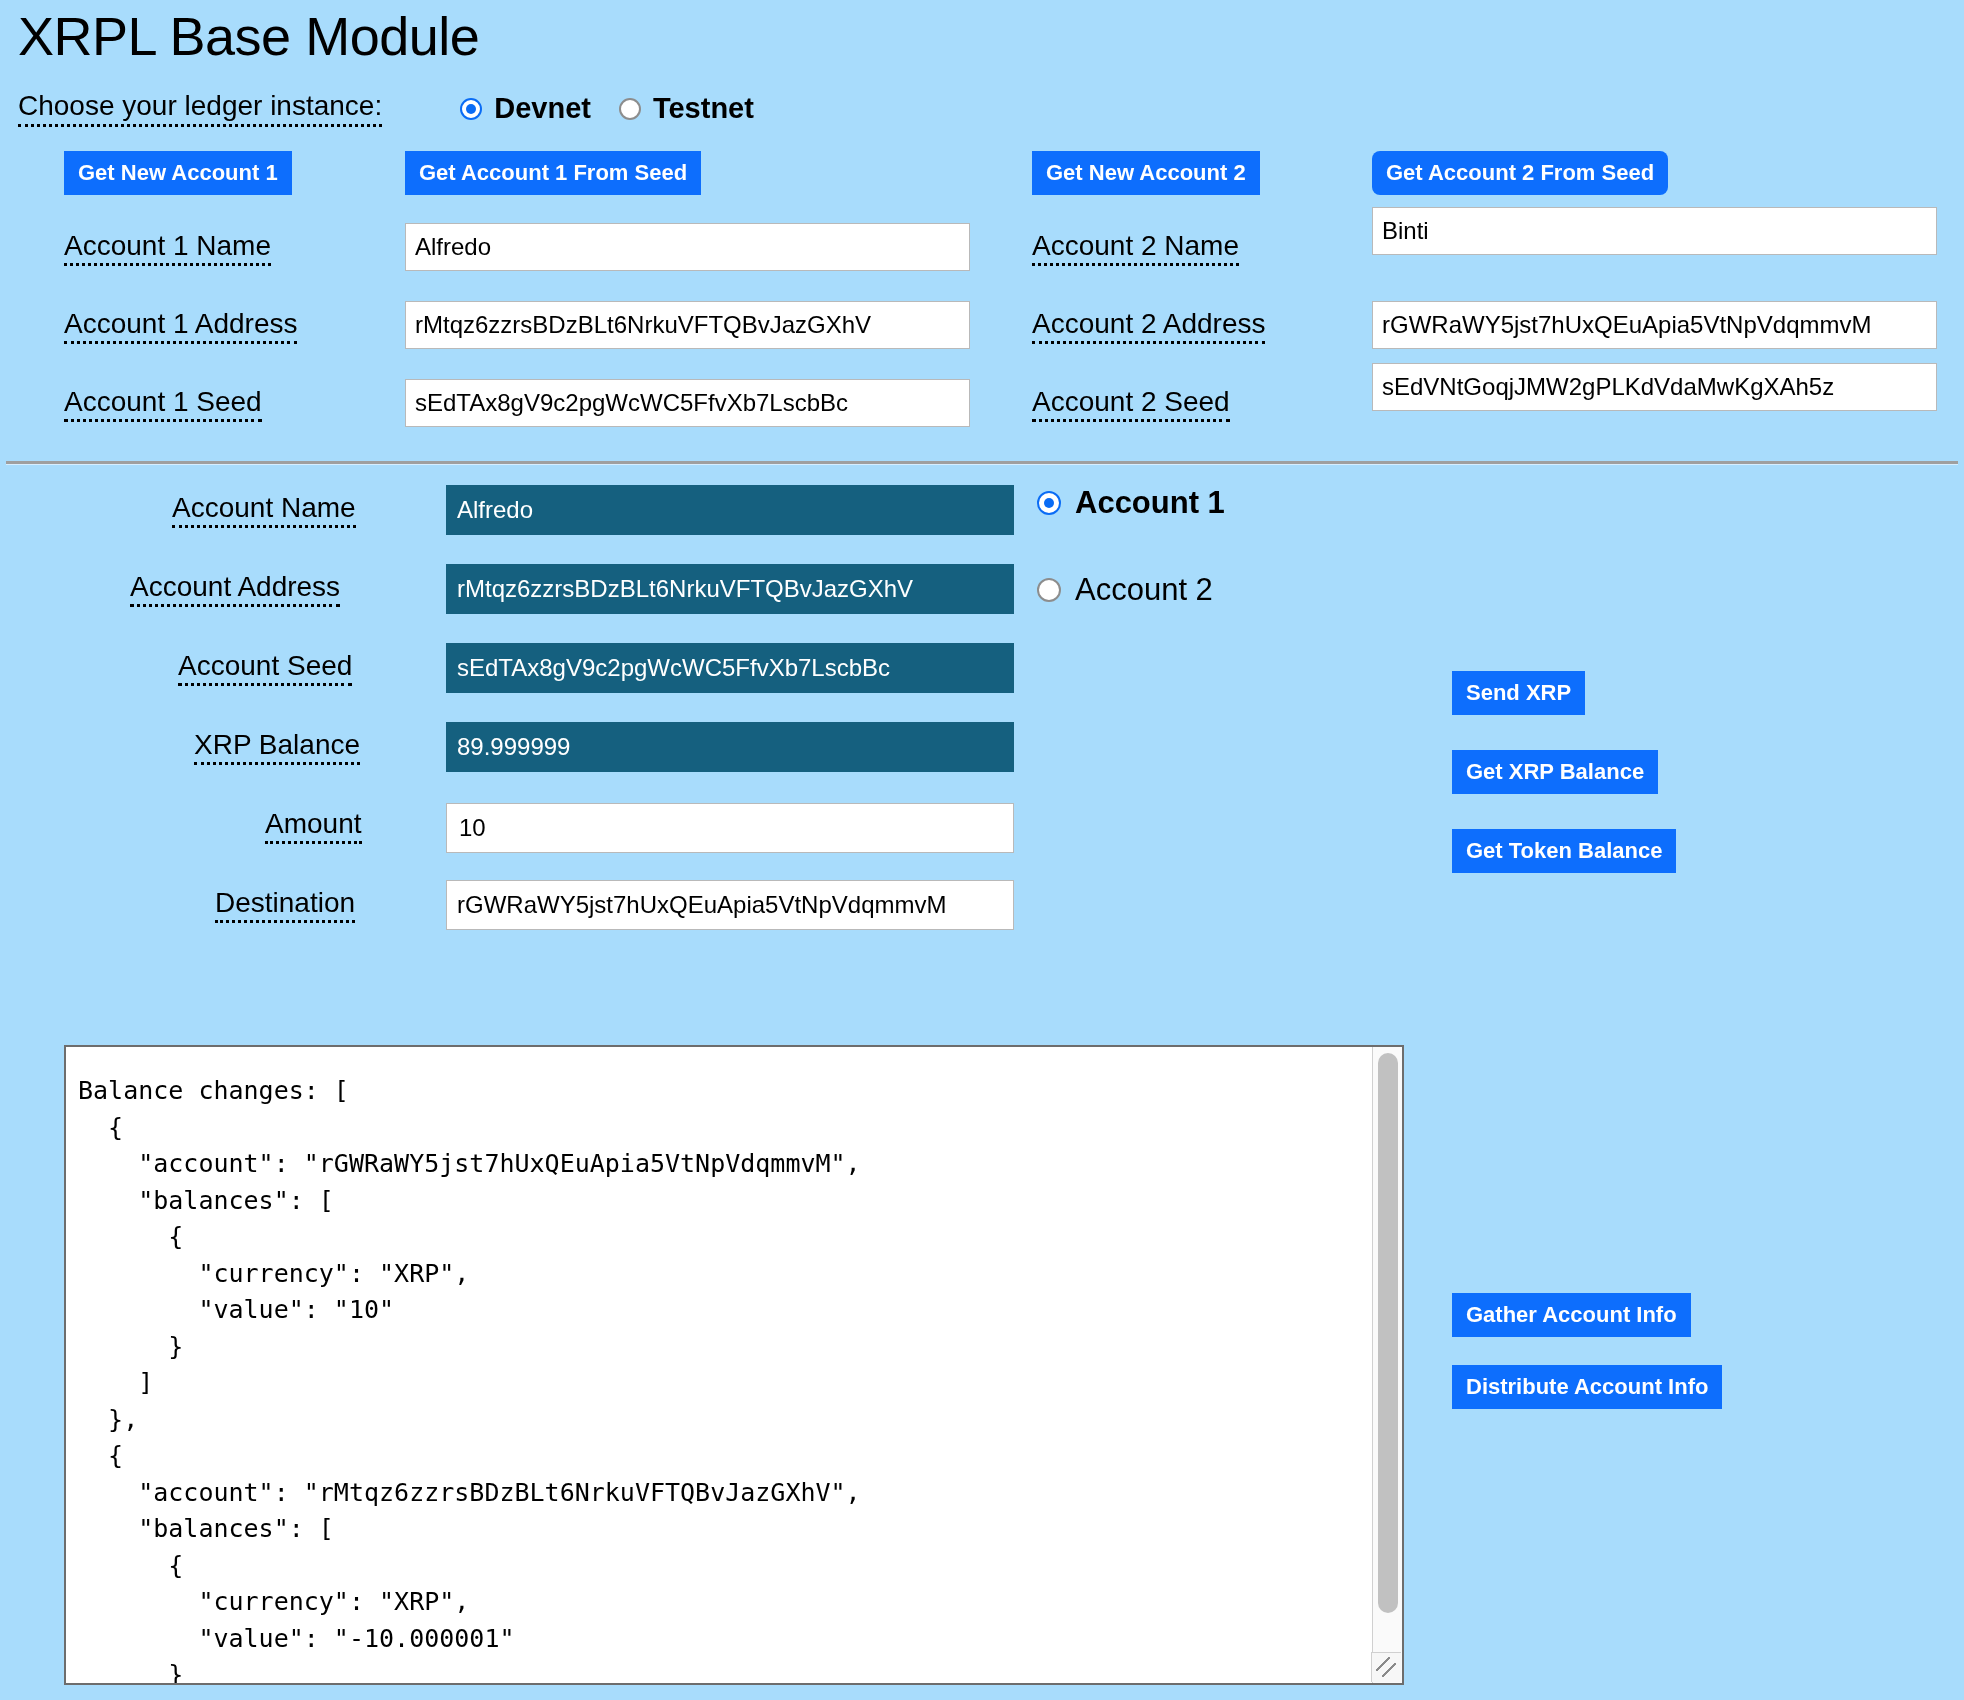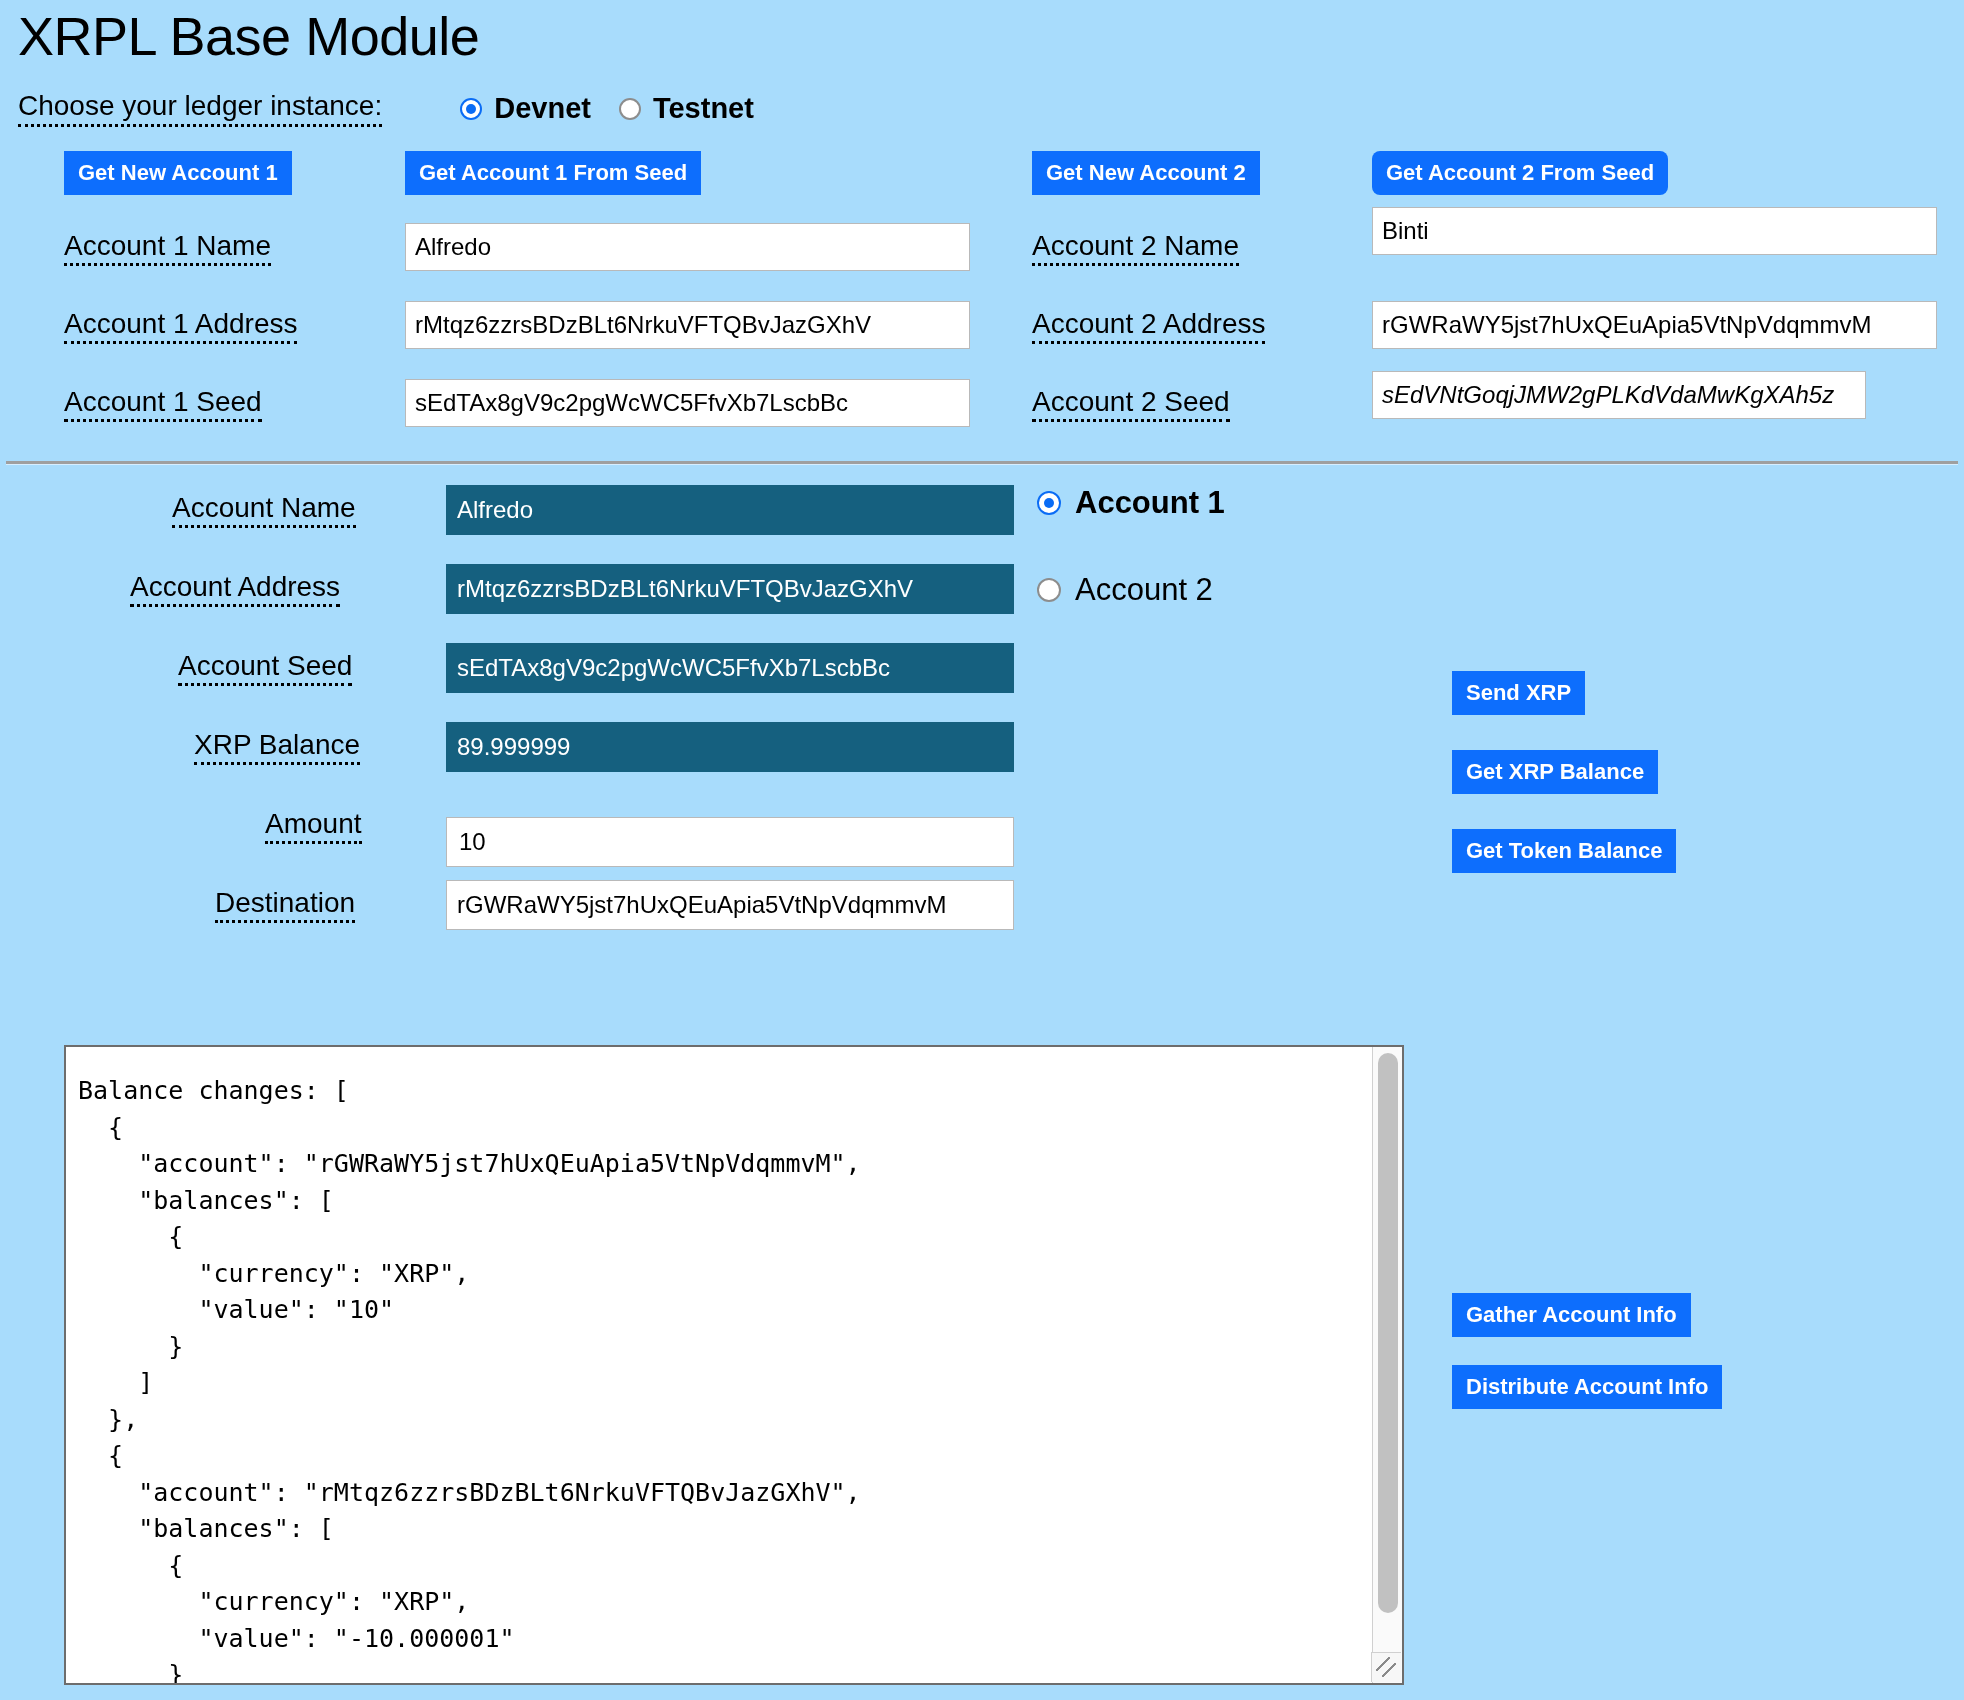--- a/index.html
+++ b/index.html
@@ -123,21 +123,21 @@
   .a1-name-in  { left: 405px; top: 72px;  width: 565px; }
   .a1-addr-in  { left: 405px; top: 150px; width: 565px; }
   .a1-seed-in  { left: 405px; top: 228px; width: 565px; }
 
   
   .a2-name-lbl { left: 1032px; top: 80px; }
   .a2-addr-lbl { left: 1032px; top: 158px; }
   .a2-seed-lbl { left: 1032px; top: 236px; }
   .a2-name-in  { left: 1372px; top: 56px;  width: 565px; }
   .a2-addr-in  { left: 1372px; top: 150px; width: 565px; }
-  .a2-seed-in  { left: 1372px; top: 220px; width: 494px; font-style: italic; }
+  .a2-seed-in  { left: 1372px; top: 212px; width: 565px; }
 
   hr.divider {
     border: none;
     border-top: 3px solid #9f9f9f;
     border-bottom: 1px solid #d7eeff;
     margin: 0 6px;
     height: 0;
   }
 
   
@@ -179,21 +179,21 @@
   .lbl-acct-addr { left: 130px; top: 89px;  }
   .lbl-acct-seed { left: 178px; top: 168px; }
   .lbl-xrp-bal   { left: 194px; top: 247px; }
   .lbl-amount    { left: 265px; top: 326px; }
   .lbl-dest      { left: 215px; top: 405px; }
 
   .in-acct-name { top: 2px;   }
   .in-acct-addr { top: 81px;  }
   .in-acct-seed { top: 160px; }
   .in-xrp-bal   { top: 239px; }
-  .in-amount    { top: 334px; padding-left: 12px; }
+  .in-amount    { top: 320px; padding-left: 12px; }
   .in-dest      { top: 397px; }
 
   .acct-radio {
     position: absolute;
     display: flex;
     align-items: center;
     left: 1037px;
   }
   .acct-radio.r1 { top: 2px; font-weight: bold; }
   .acct-radio.r2 { top: 89px; }

